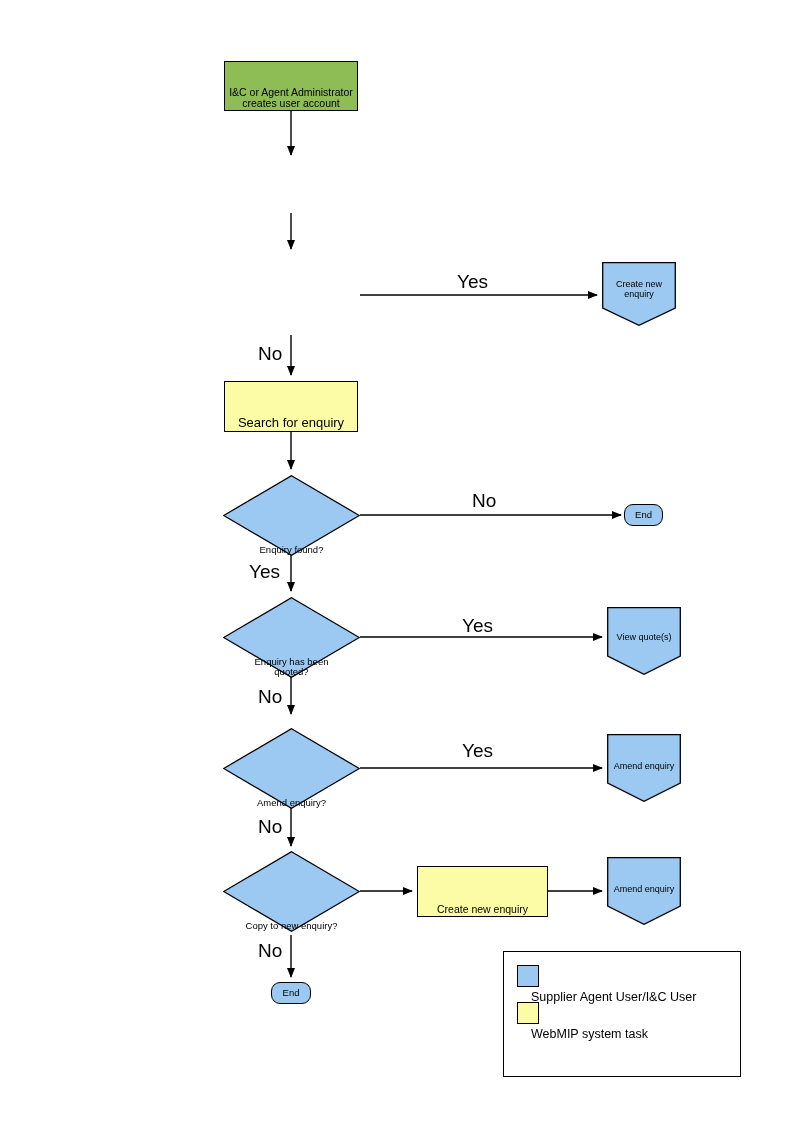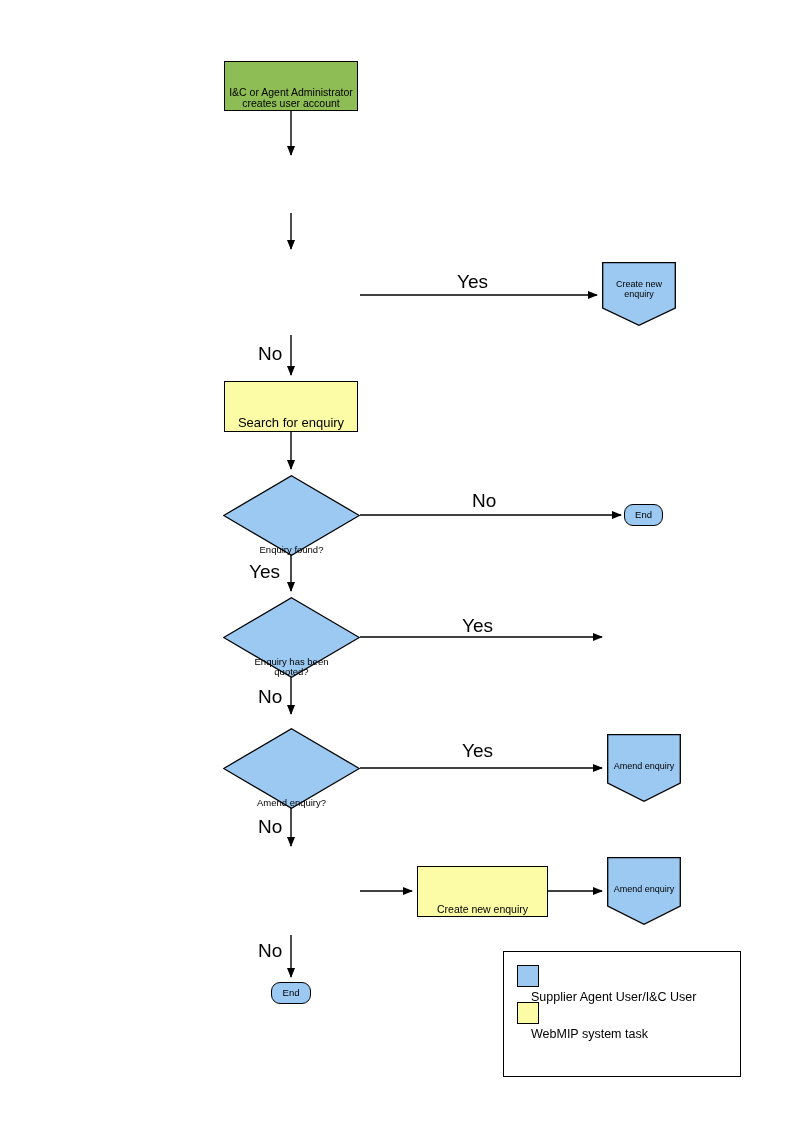--- a/index.html
+++ b/index.html
@@ -190,35 +190,47 @@
     <span>End</span>
   </div>
 
   <div class="node diamond" style="left:223px; top:597px; width:137px; height:81px; font-size:9.5px;">
     <svg class="dshape" viewBox="0 0 137 81" preserveAspectRatio="none">
       <polygon points="68.5,0.7 136.3,40.5 68.5,80.3 0.7,40.5" fill="#9CC9F2" stroke="#000000" stroke-width="1.3"></polygon>
     </svg>
     <span class="dlabel">Enquiry has been quoted?</span>
   </div>
 
+  <div class="node pent" style="left:607px; top:607px; width:74px; height:68px; font-size:9px;">
+    <svg class="pshape" viewBox="0 0 74 68" preserveAspectRatio="none">
+      <polygon points="0.7,0.7 73.3,0.7 73.3,49 37,67.3 0.7,49" fill="#9CC9F2" stroke="#000000" stroke-width="1.3"></polygon>
+    </svg>
+    <span class="plabel" style="top:25px;">View quote(s)</span>
+  </div>
 
   <div class="node diamond" style="left:223px; top:728px; width:137px; height:81px; font-size:9.5px;">
     <svg class="dshape" viewBox="0 0 137 81" preserveAspectRatio="none">
       <polygon points="68.5,0.7 136.3,40.5 68.5,80.3 0.7,40.5" fill="#9CC9F2" stroke="#000000" stroke-width="1.3"></polygon>
     </svg>
     <span class="dlabel">Amend enquiry?</span>
   </div>
 
   <div class="node pent" style="left:607px; top:734px; width:74px; height:68px; font-size:9px;">
     <svg class="pshape" viewBox="0 0 74 68" preserveAspectRatio="none">
       <polygon points="0.7,0.7 73.3,0.7 73.3,49 37,67.3 0.7,49" fill="#9CC9F2" stroke="#000000" stroke-width="1.3"></polygon>
     </svg>
     <span class="plabel" style="top:27px;">Amend enquiry</span>
   </div>
 
+  <div class="node diamond" style="left:223px; top:851px; width:137px; height:81px; font-size:9.5px;">
+    <svg class="dshape" viewBox="0 0 137 81" preserveAspectRatio="none">
+      <polygon points="68.5,0.7 136.3,40.5 68.5,80.3 0.7,40.5" fill="#9CC9F2" stroke="#000000" stroke-width="1.3"></polygon>
+    </svg>
+    <span class="dlabel">Copy to new enquiry?</span>
+  </div>
 
   <div class="node rect" style="left:417px; top:866px; width:131px; height:51px; background:#FCFCA6; font-size:10.5px;">
     <span class="proc-label">Create new enquiry</span>
   </div>
 
   <div class="node pent" style="left:607px; top:857px; width:74px; height:68px; font-size:9px;">
     <svg class="pshape" viewBox="0 0 74 68" preserveAspectRatio="none">
       <polygon points="0.7,0.7 73.3,0.7 73.3,49 37,67.3 0.7,49" fill="#9CC9F2" stroke="#000000" stroke-width="1.3"></polygon>
     </svg>
     <span class="plabel" style="top:27px;">Amend enquiry</span>

